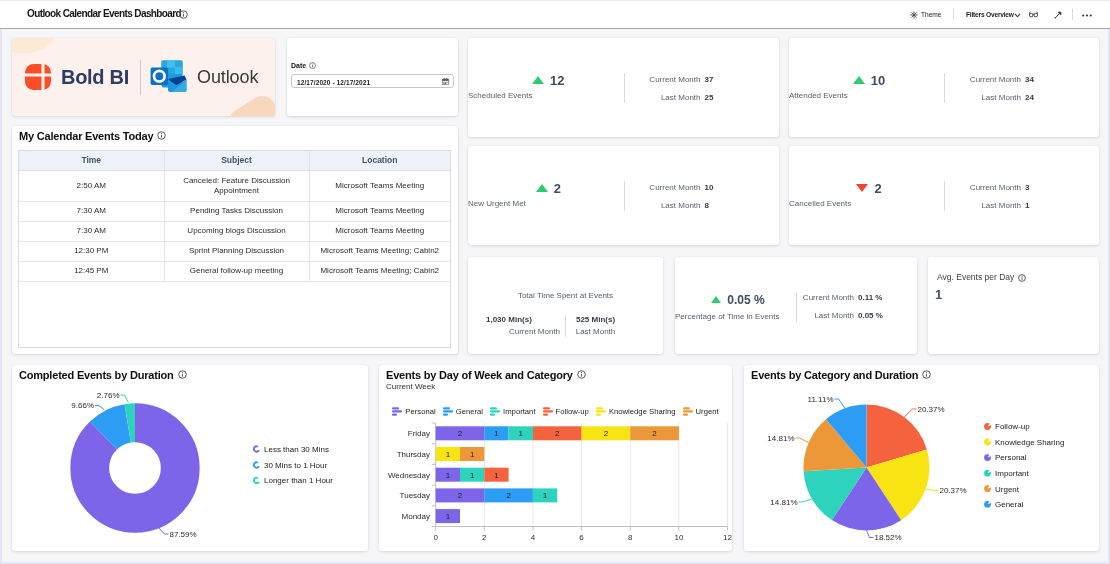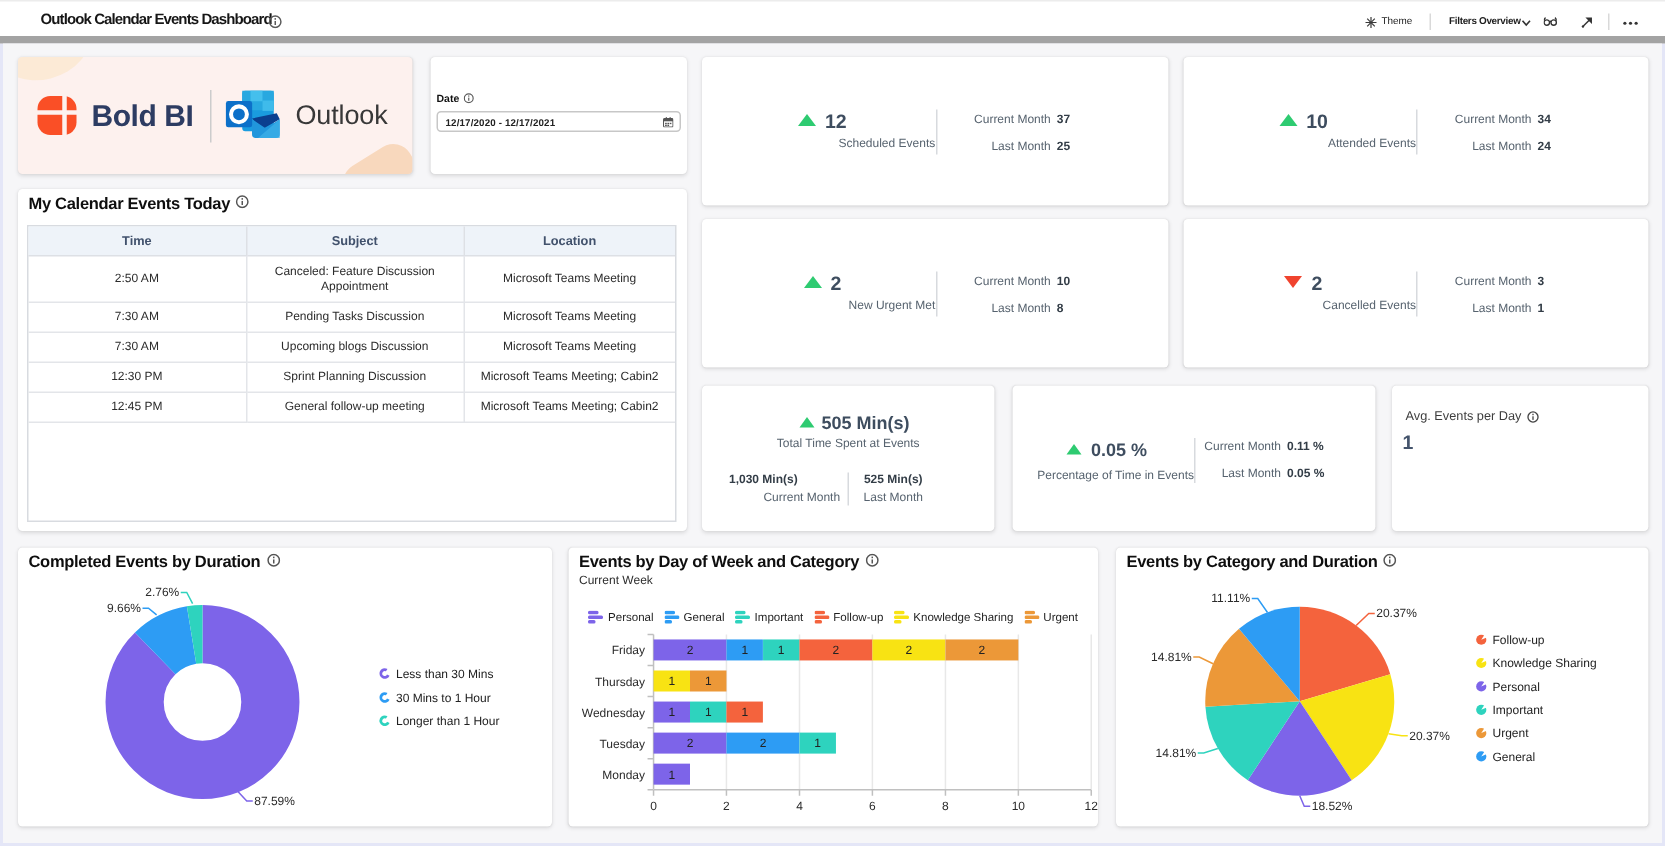--- a/index.html
+++ b/index.html
@@ -1,31 +1,31 @@
 <!DOCTYPE html>
 <html><head>
 <meta charset="utf-8">
 <style>
 * { margin:0; padding:0; box-sizing:border-box; }
 html,body { width:1110px; height:564px; }
 body { position:relative; background:#e4e6f7; font-family:"Liberation Sans",sans-serif; overflow:hidden; }
-.topbar { position:absolute; left:0; top:0; width:1110px; height:29px; background:#fff; border-top:1px solid #ececec; border-bottom:5px solid #a3a3a3; }
+.topbar { position:absolute; left:0; top:0; width:1110px; height:29px; background:#fff; border-top:1px solid #ececec; border-bottom:1px solid #a3a3a3; }
 .tb-title { position:absolute; left:27px; top:7px; font-size:10px; font-weight:bold; color:#161616; letter-spacing:-0.6px; }
 .main { position:absolute; left:2px; top:29px; width:1106px; height:533px; background:#f6f6f8; }
 .card { position:absolute; background:#fff; border-radius:3px; box-shadow:0 1px 3px rgba(0,0,0,.12), 0 0 1px rgba(0,0,0,.08); }
 .ctitle { position:absolute; left:7px; top:4px; font-size:11px; font-weight:bold; color:#0e0e0e; white-space:nowrap; letter-spacing:-0.2px; }
 svg.info { vertical-align:0px; margin-left:4px; }
 .tbr { position:absolute; top:0; height:28px; font-size:6.6px; color:#1d1d1d; }
 .vdivider { position:absolute; width:1px; background:#d9d9d9; }
 
 .tri-up { display:inline-block; width:0; height:0; border-left:6px solid transparent; border-right:6px solid transparent; border-bottom:8px solid #2ecb71; vertical-align:1px; }
 .tri-down { display:inline-block; width:0; height:0; border-left:6px solid transparent; border-right:6px solid transparent; border-top:8px solid #f0432e; vertical-align:1px; }
 .knum-row { position:absolute; width:50%; left:0; top:35px; padding-left:5px; text-align:center; font-size:13px; font-weight:bold; color:#3e4d5f; white-space:nowrap; }
 .knum-row .tri-up, .knum-row .tri-down { margin-right:6px; }
-.klab { position:absolute; width:50%; left:0; top:53px; text-align:right; font-size:8px; color:#57636f; white-space:nowrap; }
+.klab { position:absolute; width:50%; left:0; top:53px; text-align:left; font-size:8px; color:#57636f; white-space:nowrap; }
 .kdiv { position:absolute; left:50%; top:35px; height:30px; width:1px; background:#d7dade; }
 .krow { position:absolute; left:50%; width:50%; font-size:8px; color:#57636f; white-space:nowrap; }
 .krow .lab { display:inline-block; width:77px; text-align:right; }
 .krow b { color:#333d47; margin-left:4px; }
 .krow1 { top:37px; } .krow2 { top:55px; }
 
 .tblwrap { position:absolute; left:6px; top:24px; width:433px; height:198px; border:1px solid #d8dbe0; background:#fff; }
 table.cal { border-collapse:collapse; width:100%; table-layout:fixed; font-size:8px; color:#2b2b2b; }
 table.cal th { background:#eef3f9; color:#41516c; font-size:8.5px; font-weight:bold; height:19px; border:1px solid #dde0e5; border-top:none; }
 table.cal td { text-align:center; border:1px solid #e3e5e9; height:20px; padding:1px 3px; line-height:10px; }
@@ -152,21 +152,20 @@
 </div>
 <div class="card" style="left:789px;top:146px;width:310px;height:99px;">
   <div class="knum-row"><span class="tri-down"></span>2</div>
   <div class="klab">Cancelled Events</div>
   <div class="kdiv"></div>
   <div class="krow krow1"><span class="lab">Current Month</span><b>3</b></div>
   <div class="krow krow2"><span class="lab">Last Month</span><b>1</b></div>
 </div>
 
 <div class="card" style="left:468px;top:257px;width:195px;height:97px;">
-  <div style="position:absolute;top:18px;left:4px;width:100%;text-align:center;font-size:12px;font-weight:bold;color:#3e4d5f;white-space:nowrap"><span class="tri-up" style="margin-right:5px;border-left-width:5.5px;border-right-width:5.5px;border-bottom-width:7.5px"></span>505 Min(s)</div>
   <div style="position:absolute;top:34px;left:0;width:100%;text-align:center;font-size:8px;color:#57636f">Total Time Spent at Events</div>
   <div style="position:absolute;left:97px;top:58px;height:22px;width:1px;background:#d7dade"></div>
   <div style="position:absolute;top:58px;left:18px;width:97px;text-align:left;font-size:8px;font-weight:bold;color:#333d47">1,030 Min(s)</div>
   <div style="position:absolute;top:70px;left:18px;width:97px;text-align:center;font-size:8px;color:#57636f">Current Month</div>
   <div style="position:absolute;top:58px;left:79px;width:97px;text-align:center;font-size:8px;font-weight:bold;color:#333d47">525 Min(s)</div>
   <div style="position:absolute;top:70px;left:79px;width:97px;text-align:center;font-size:8px;color:#57636f">Last Month</div>
 </div>
 <div class="card" style="left:675px;top:257px;width:242px;height:97px;">
   <div class="knum-row" style="top:36px;font-size:12px"><span class="tri-up" style="border-left-width:5.5px;border-right-width:5.5px;border-bottom-width:7.5px"></span>0.05 %</div>
   <div class="klab" style="top:55px">Percentage of Time in Events</div>

